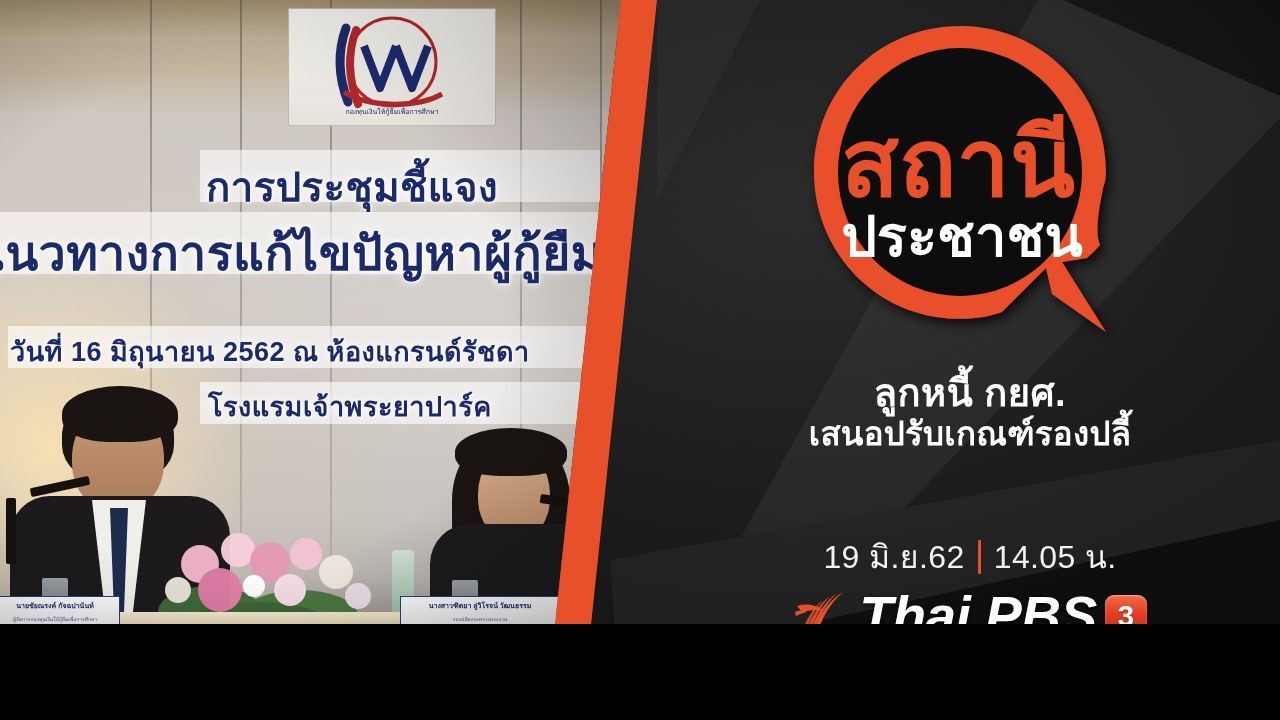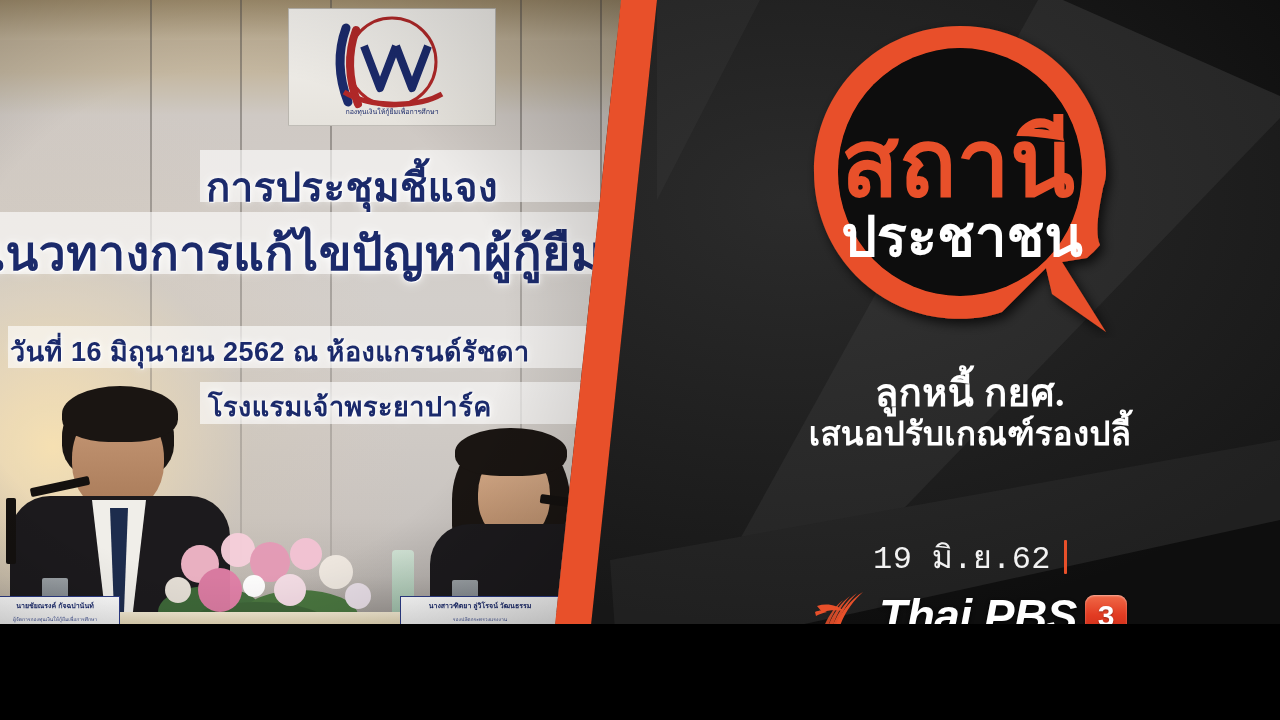--- a/index.html
+++ b/index.html
@@ -110,35 +110,35 @@
   .facet-d { background:#0e0e0e;
     clip-path:polygon(640px 660px, 1280px 520px, 1280px 720px, 590px 720px); }
   .facet-e { background:#202020;
     clip-path:polygon(610px 560px, 1280px 440px, 1280px 560px, 620px 700px); }
   .facet-glow { background:radial-gradient(ellipse at 62% 28%, rgba(90,90,90,.30) 0%, rgba(0,0,0,0) 58%); }
 
   
   .bubble-wrap { position:absolute; left:800px; top:18px; width:320px; height:320px; z-index:8; }
 
   
-  .headline { position:absolute; left:660px; top:372px; width:620px; text-align:center; z-index:8;font-family:Liberation Serif, serif; }
+  .headline { position:absolute; left:660px; top:372px; width:620px; text-align:center; z-index:8; }
   .hl-line1 { color:#ffffff; font-size:38px; font-weight:700; line-height:1.12; letter-spacing:.5px; }
   .hl-line2 { color:#ffffff; font-size:33px; font-weight:700; line-height:1.18; letter-spacing:.3px; }
 
   
   .datetime { position:absolute; left:660px; top:531px; width:620px; z-index:8;
     display:flex; align-items:center; justify-content:center; gap:13px;
-    color:#f2f2f2; font-size:32px; letter-spacing:.4px;font-family:Liberation Mono, monospace; }
+    color:#f2f2f2; font-size:32px; letter-spacing:.4px; }
   .dt-sep { width:3px; height:34px; background:#e8502a; border-radius:1px; }
 
   
   .pbs-logo { position:absolute; left:660px; top:585px; width:620px; height:62px; z-index:8;
     display:flex; align-items:center; justify-content:center; gap:8px; }
   .pbs-bird { width:58px; height:52px; flex:0 0 auto; }
-  .pbs-word { font-size:46px; font-weight:700; font-style:italic; color:#fff;
+  .pbs-word { font-size:55px; font-weight:700; font-style:italic; color:#fff;
     letter-spacing:-0.5px; text-shadow:0 2px 4px rgba(0,0,0,.7); }
   .pbs-three {
     width:42px; height:42px; border-radius:9px; flex:0 0 auto;
     background:linear-gradient(180deg,#f06a48 0%, #e23b22 48%, #c42a15 100%);
     box-shadow:inset 0 1px 2px rgba(255,255,255,.45), 0 1px 3px rgba(0,0,0,.6);
     display:flex; align-items:center; justify-content:center;
     color:#fff; font-size:30px; font-weight:700; line-height:1;
     text-shadow:0 1px 2px rgba(0,0,0,.35);
   }
 </style>
@@ -277,20 +277,21 @@
   </div>
 
   <div class="headline">
     <div class="hl-line1">ลูกหนี้ กยศ.</div>
     <div class="hl-line2">เสนอปรับเกณฑ์รองปลี้</div>
   </div>
 
   <div class="datetime">
     <span>19 มิ.ย.62</span>
     <span class="dt-sep"></span>
+    <span>14.05 น.</span>
   </div>
 
   <div class="pbs-logo">
     <svg class="pbs-bird" viewBox="0 0 58 52">
       <g fill="#e8502a">
         <path d="M4,16 C14,13 24,15 31,21 C24,20 16,20 9,22 Z"></path>
         <path d="M2,22 C6,20 11,20 14,22 C10,23 6,24 3,26 Z"></path>
         <path d="M50,2 C40,11 30,24 25,42 C23,44 21,45 19,45 C24,28 35,11 50,2 Z"></path>
         <path d="M44,3 C34,13 26,26 22,43 C20,45 18,46 16,46 C21,29 30,13 44,3 Z" opacity=".95"></path>
         <path d="M37,6 C28,16 21,28 18,44 C16,46 14,46 12,46 C16,30 25,15 37,6 Z" opacity=".9"></path>

